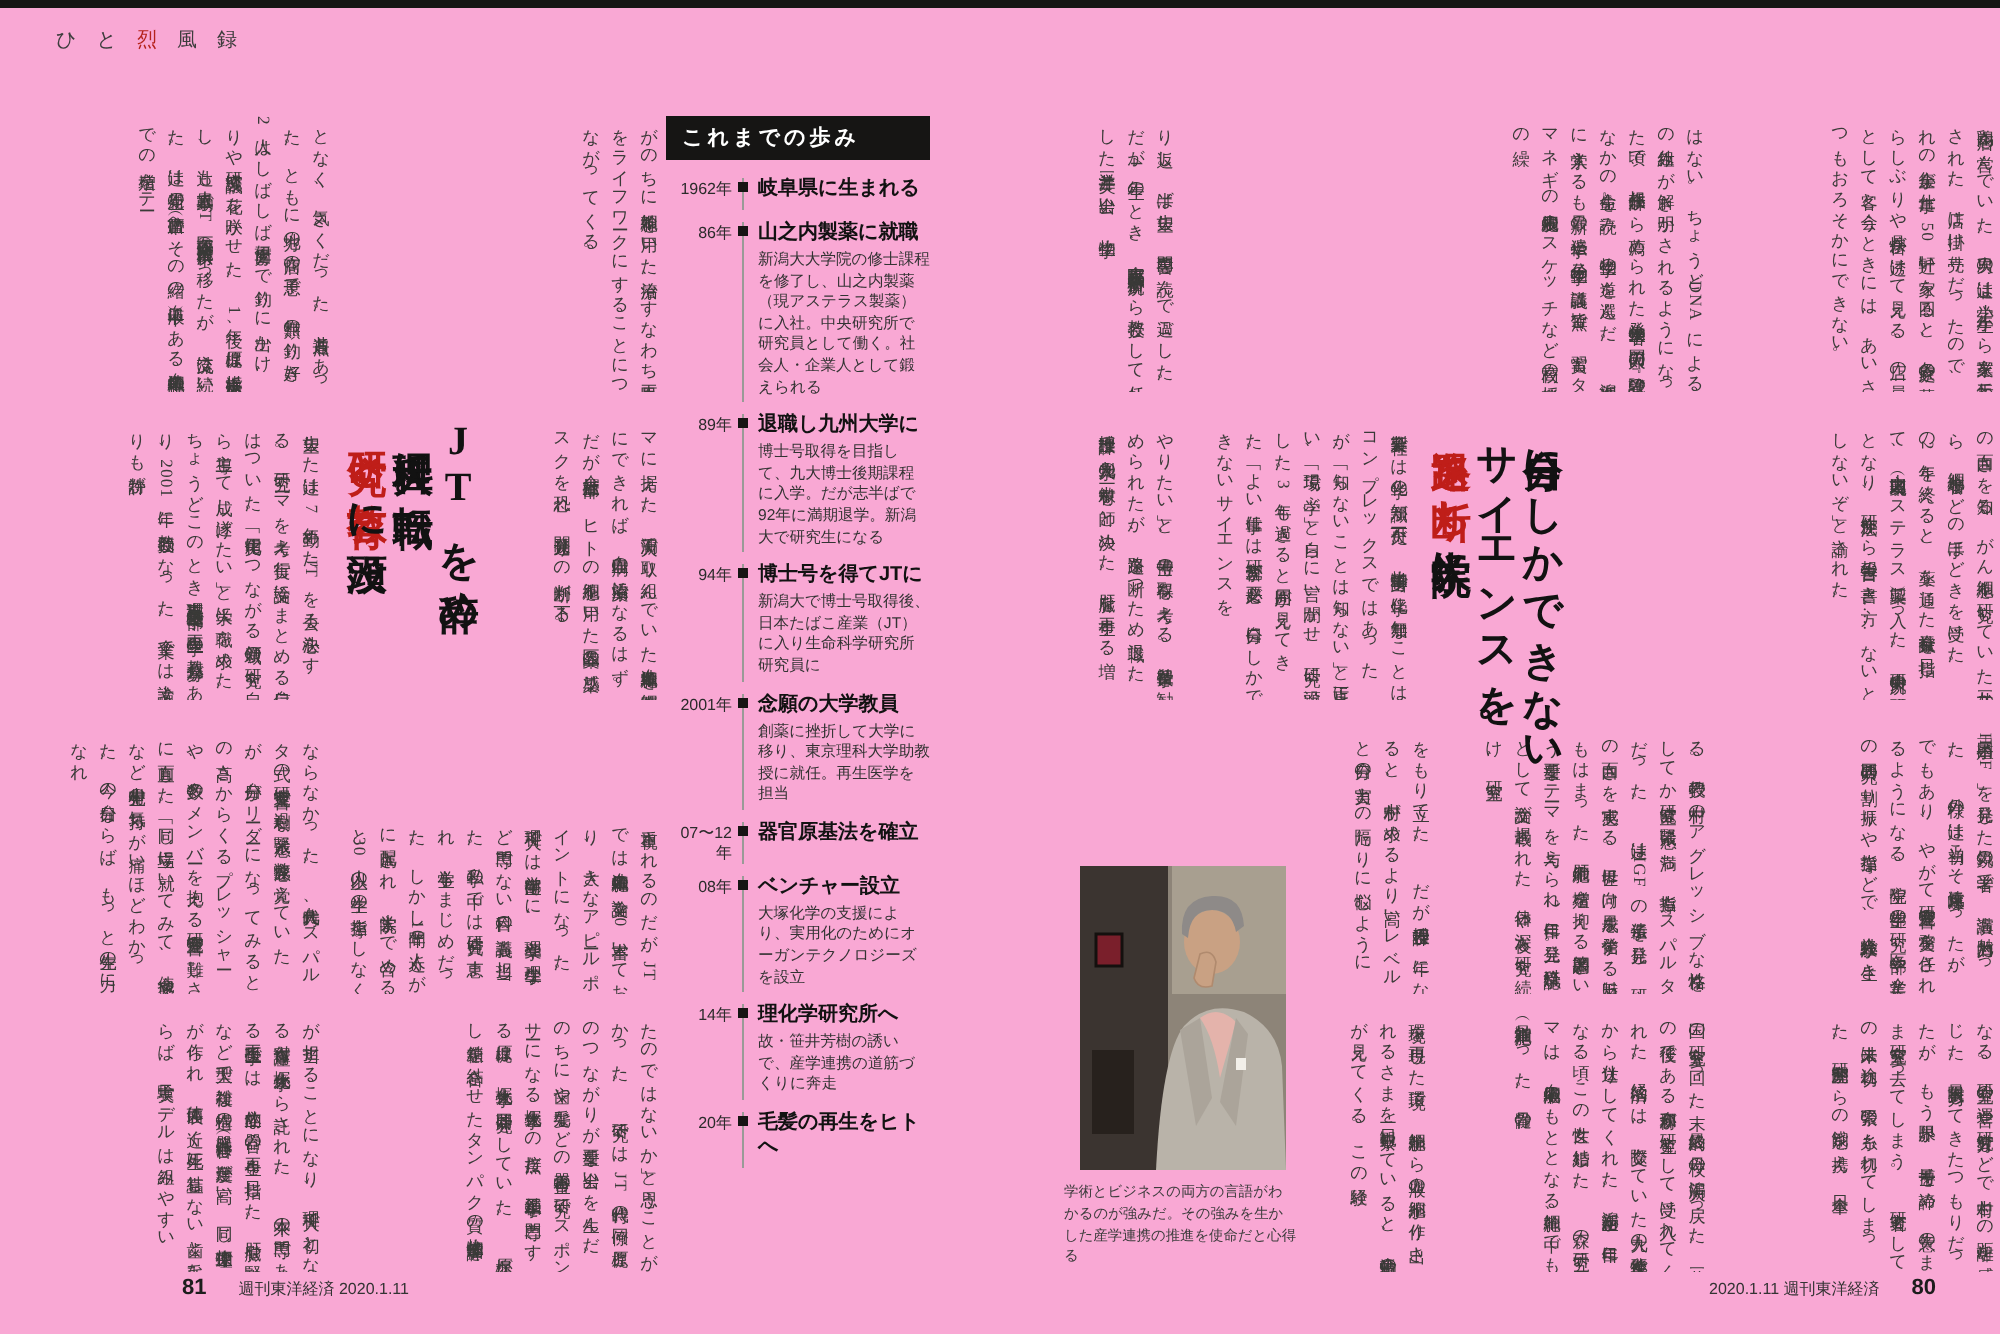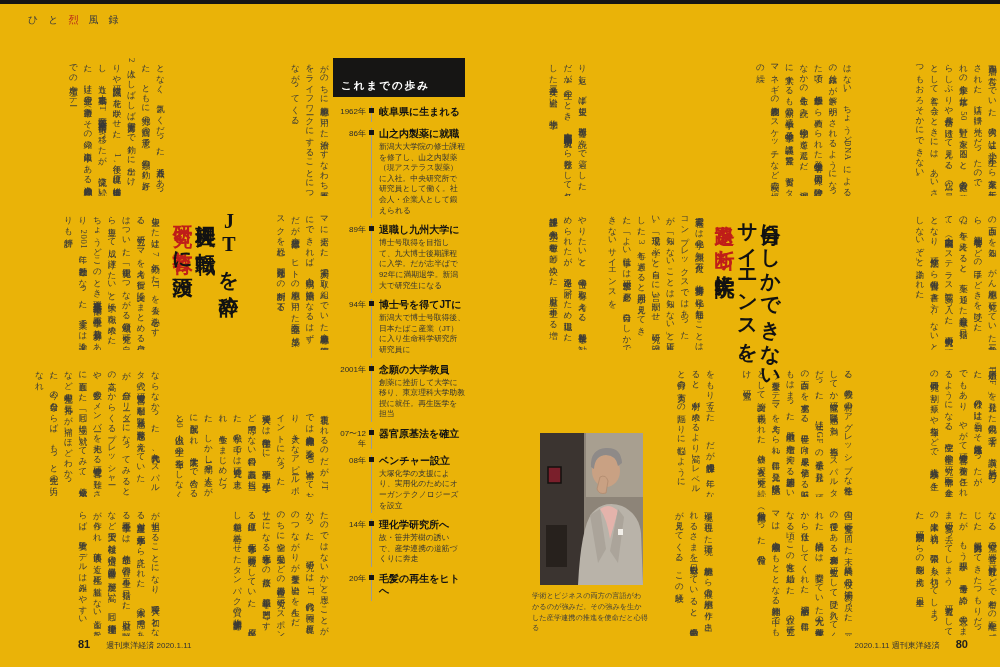--- a/index.html
+++ b/index.html
@@ -1,56 +1,56 @@
 <!DOCTYPE html>
 <html><head>
 <meta charset="utf-8">
 <style>
   html,body{margin:0;padding:0;background:#e8e6e2;}
-  .spread{position:relative;width:1000px;height:667px;background:#eab308;overflow:hidden;
+  .spread{position:relative;width:1000px;height:667px;background:#f9a8d4;overflow:hidden;
           font-family:"Liberation Serif","DejaVu Serif",serif;}
   .topbar{position:absolute;top:0;left:0;width:1000px;height:4px;background:#161514;}
   .masthead{position:absolute;top:13px;left:28px;font-size:10px;color:#3d3d3d;letter-spacing:10px;
             font-family:"Liberation Serif","DejaVu Serif",serif;}
   .masthead .red{color:#b5231c;}
 
   
   .vtext{position:absolute;writing-mode:vertical-rl;overflow:hidden;
          font-size:8.6px;line-height:14.5px;letter-spacing:0.6px;color:#3a3a38;text-align:start;}
 
   
   .headline{position:absolute;writing-mode:vertical-rl;text-orientation:upright;overflow:hidden;
             font-weight:bold;color:#121212;font-size:20px;line-height:23px;letter-spacing:1px;}
   .headline .red{color:#bf1e19;}
 
   
   .timeline{position:absolute;left:333px;top:58px;width:132px;
             font-family:"Liberation Sans","DejaVu Sans",sans-serif;}
   .tl-header{background:#161514;color:#fff;font-size:10.5px;font-weight:bold;
-             letter-spacing:2px;padding:21px 8px 4px 8px;}
+             letter-spacing:2px;padding:4px 8px 4px 8px;}
   .tl-body{padding-top:9px;}
   .tl-event{display:flex;margin-bottom:6px;}
   .tl-year{width:33px;flex:0 0 33px;text-align:right;font-size:8px;line-height:1.25;
            color:#2b2b2b;padding-right:5px;padding-top:1px;}
   .tl-content{flex:1;border-left:1px solid #9a9a97;padding-left:7px;position:relative;padding-bottom:2px;}
   .tl-content::before{content:"";position:absolute;left:-3px;top:2px;width:5px;height:5px;background:#161514;}
   .tl-title{font-size:10px;font-weight:bold;color:#121212;line-height:1.2;margin-bottom:2px;}
   .tl-desc{font-size:7.8px;line-height:1.36;color:#333;}
 
   
   .photo{position:absolute;left:540px;top:433px;width:103px;height:152px;overflow:hidden;}
   .caption{position:absolute;left:532px;top:591px;width:116px;font-size:7.2px;line-height:1.5;
            color:#3c3c3c;font-family:"Liberation Sans","DejaVu Sans",sans-serif;}
 
   
   .folio{position:absolute;top:638px;font-family:"Liberation Sans","DejaVu Sans",sans-serif;
          font-size:8px;color:#333;}
   .folio .num{font-size:11px;font-weight:bold;color:#1d1d1d;}
   .folio-left{left:78px;}
-  .folio-left .num{margin-right:16px;}
+  .folio-left .num{margin-right:16px;margin-left:13px;}
   .folio-right{left:818px;width:150px;text-align:right;}
   .folio-right .num{margin-left:16px;}
 </style>
 </head>
 <body>
 
 <div class="spread">
   <div class="topbar"></div>
 
   <div class="masthead">

